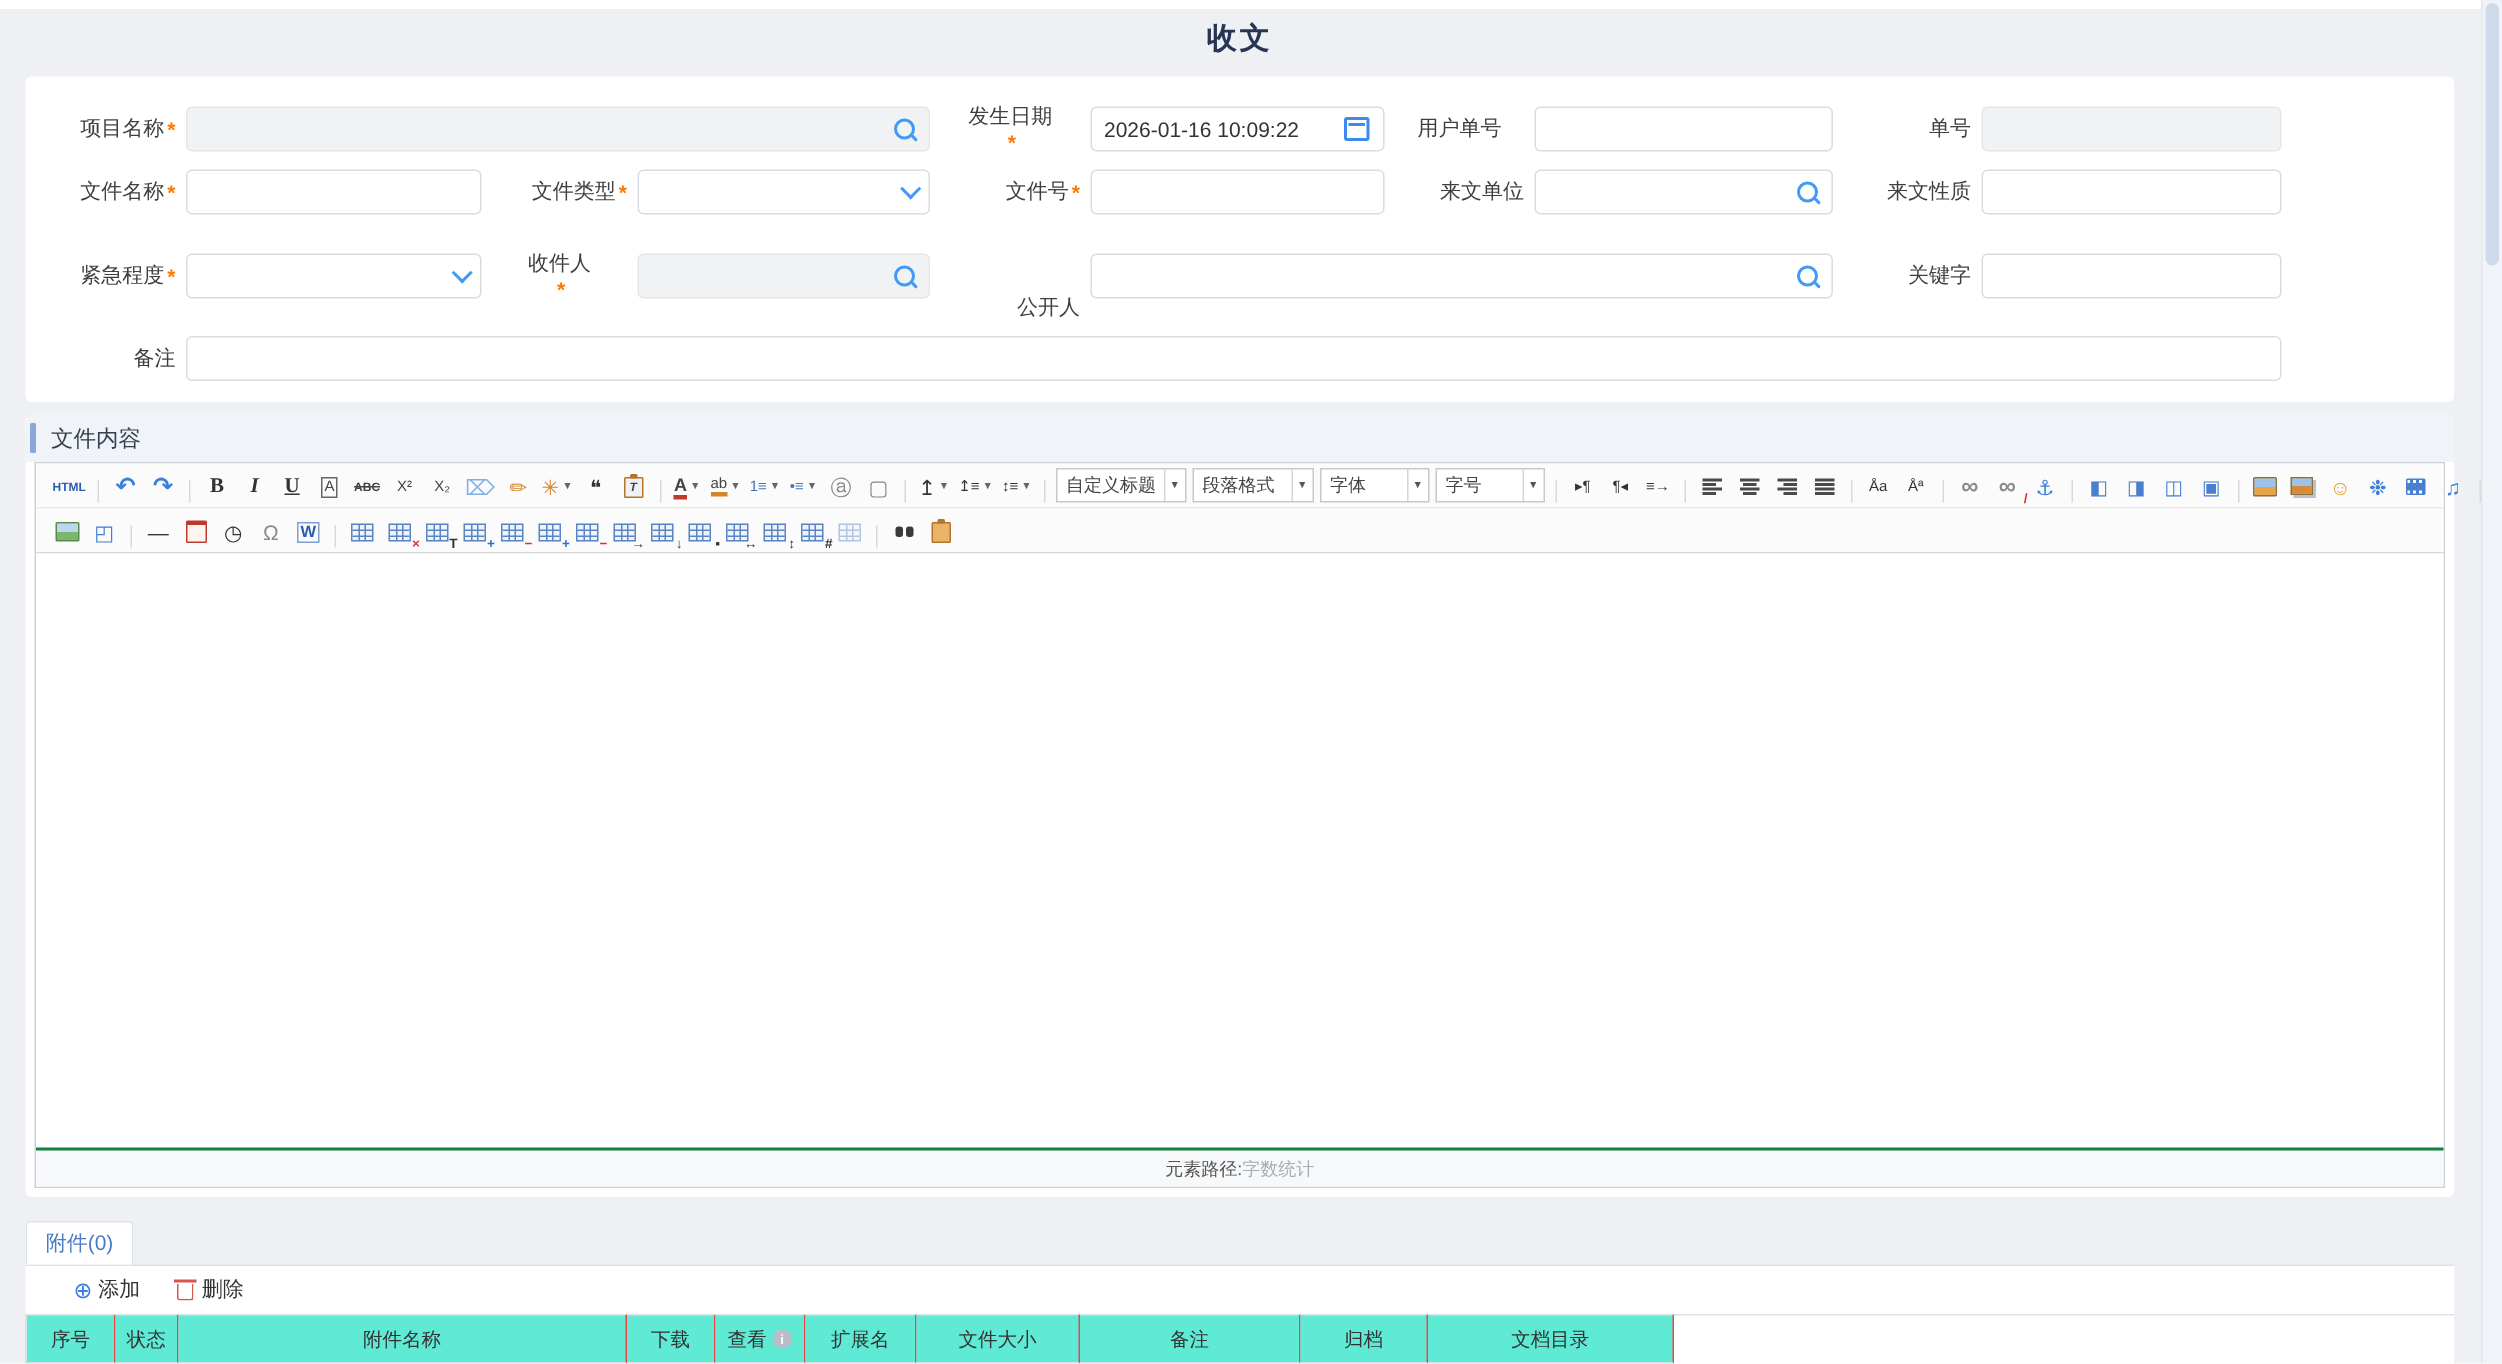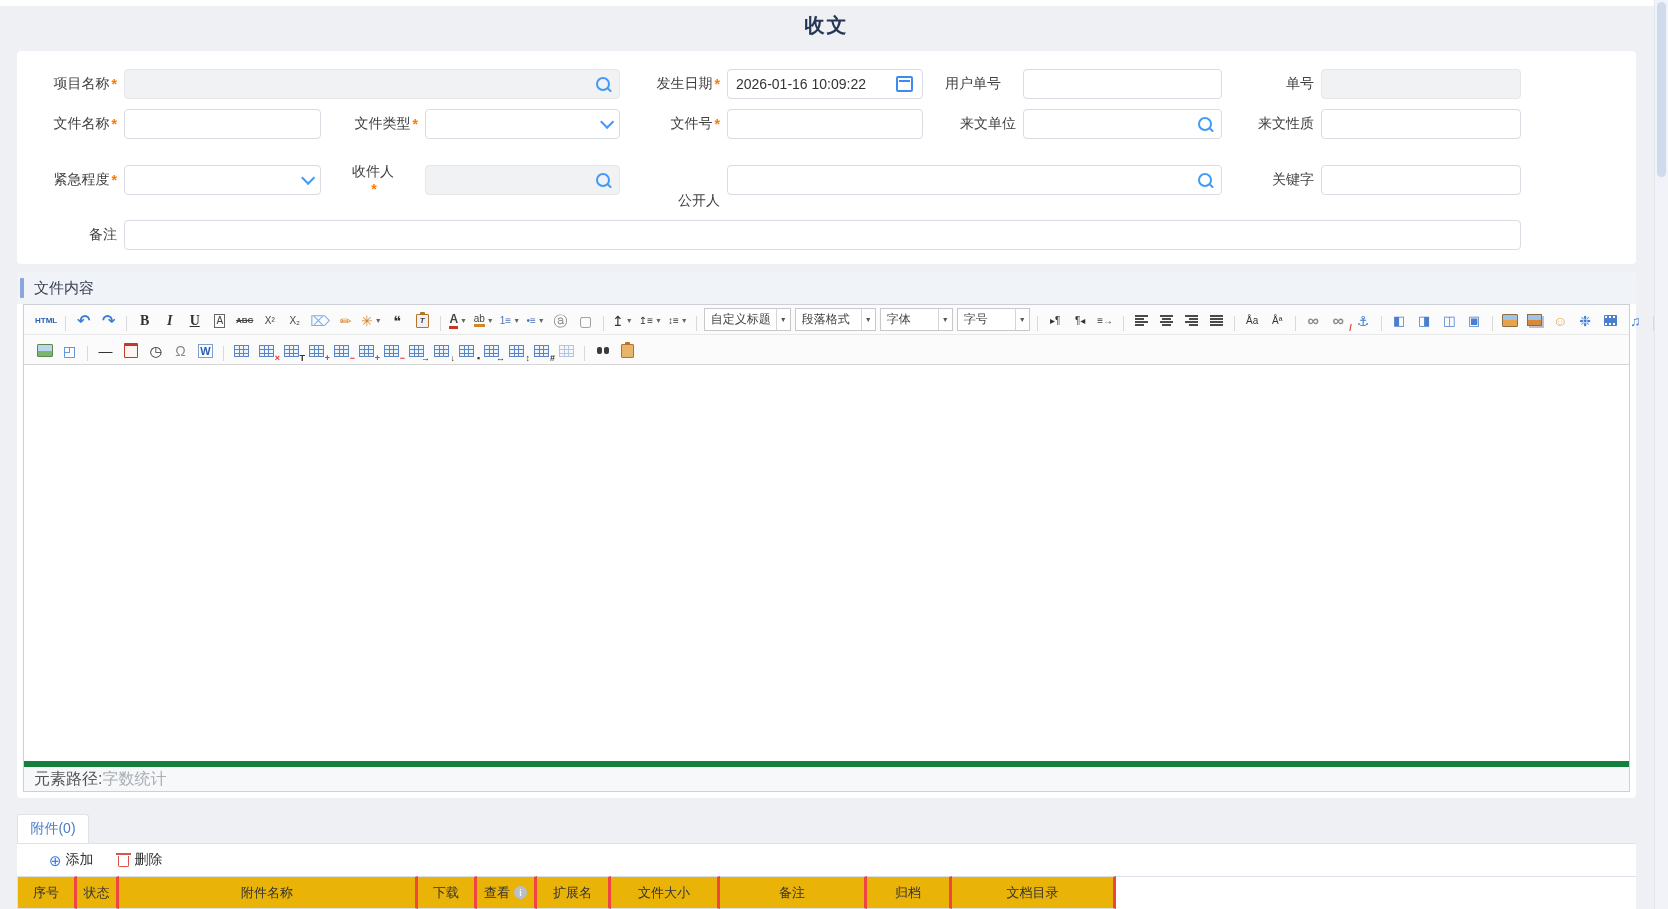--- a/index.html
+++ b/index.html
@@ -82,39 +82,39 @@
   .ic-clip{width:11px;height:12px;border:1px solid #b5742a;background:#eef0f4;border-radius:1px;position:relative;
            display:flex;align-items:center;justify-content:center}
   .ic-clip.orange{background:#e8b469}
   .ic-clip::before{content:"";position:absolute;top:-3px;left:3px;width:5px;height:3px;background:#b5742a;border-radius:1px}
   .ic-clip .cchar{font-size:8px;font-weight:bold;color:#444;line-height:1}
   .tb-select{display:flex;align-items:center;height:21px;border:1px solid #c8c8c8;background:#fff;
              font-size:12px;color:#444;margin:0 2px;cursor:pointer;flex:none}
   .tb-select .txt{padding:0 3px 0 6px;overflow:hidden;white-space:nowrap}
   .tb-select .scaret{width:13px;align-self:stretch;border-left:1px solid #d5d5d5;display:flex;align-items:center;justify-content:center;font-size:7px;color:#555}
   .ed-body{height:396px;background:#fff}
-  .ed-status{height:24px;background:#f7f8fa;border-top:6px solid #15803d;display:flex;align-items:center;
-             justify-content:flex-start;padding:0 10px;font-size:16px}
+  .ed-status{height:24px;background:#f7f8fa;border-top:2px solid #15803d;display:flex;align-items:center;
+             justify-content:center;padding:0 10px;font-size:12px}
   .ed-status .lpath{color:#555}
   .ed-status .wcount{color:#a8adb5}
 
   
   .attach{margin-top:16px}
   .tabs{height:29px;border-bottom:1px solid #dde1e8;display:flex}
   .tab{min-width:72px;height:29px;background:#fff;border:1px solid #dde1e8;border-bottom:none;box-sizing:border-box;
        display:flex;align-items:center;justify-content:center;color:#4a7ac8;font-size:14px;border-radius:3px 3px 0 0;cursor:pointer}
   .attach-panel{background:#fff;min-height:120px;border-radius:0 0 4px 4px}
   .attach-bar{height:32px;display:flex;align-items:center;gap:22px;padding-left:32px}
   .abtn{display:inline-flex;align-items:center;gap:4px;font-size:14px;color:#333;cursor:pointer}
   .ic-plus{color:#3d7fe0;font-size:15px;line-height:1}
   .ic-trash{width:9px;height:10px;border:1px solid #d9534f;border-top:none;border-radius:0 0 2px 2px;position:relative;margin:3px 2px 0 2px}
   .ic-trash::before{content:"";position:absolute;top:-3px;left:-3px;right:-3px;height:2px;background:#d9534f}
   #attach-head{display:grid;grid-template-columns:60px 42px 299px 59px 60px 74px 109px 147px 85px 164px 1fr;height:33px}
-  .hcell{display:flex;align-items:center;justify-content:center;gap:4px;background:#eab308;
-         border-top:1px solid #dde2e9;border-bottom:1px solid #dde2e9;border-right:3px solid #ef4444;
+  .hcell{display:flex;align-items:center;justify-content:center;gap:4px;background:#5eead4;
+         border-top:1px solid #dde2e9;border-bottom:1px solid #dde2e9;border-right:1px solid #ef4444;
          font-size:13px;color:#333;white-space:nowrap}
   .hcell:first-child{border-left:1px solid #dde2e9}
   .hcell.filler{background:#fff;border-right:none;border-bottom:none}
   .ic-info{width:13px;height:13px;border-radius:50%;background:#b8bfc9;color:#fff;font-size:9px;font-style:normal;
            display:inline-flex;align-items:center;justify-content:center;font-weight:bold}
 
   
   .scrollbar{position:absolute;right:0;top:0;width:14px;height:909px;background:#f1f3f8;border-left:1px solid #e2e6ee;box-sizing:border-box}
   .scroll-thumb{position:absolute;top:2px;left:2px;width:9px;height:175px;background:#cfdaec;border-radius:5px}
 </style>
@@ -131,21 +131,21 @@
         <div class="lbl" style="grid-area: 1 / 1;">
           <span>项目名称</span>
           <b class="star">*</b>
         </div>
         <div class="ctl disabled" style="grid-area: 1 / 2 / auto / span 3;">
           <input readonly="readonly" style="">
           <span class="ric">
             <i class="ic-search"></i>
           </span>
         </div>
-        <div class="lbl" style="grid-area: 1 / 5;">
+        <div class="lbl" style="grid-area: 1 / 5; flex-direction: column;">
           <span>发生日期</span>
           <b class="star">*</b>
         </div>
         <div class="ctl" style="grid-area: 1 / 6;">
           <input value="2026-01-16 10:09:22" style="">
           <span class="ric">
             <i class="ic-caldt"></i>
           </span>
         </div>
         <div class="lbl" style="grid-area: 1 / 7; justify-content: center;">

